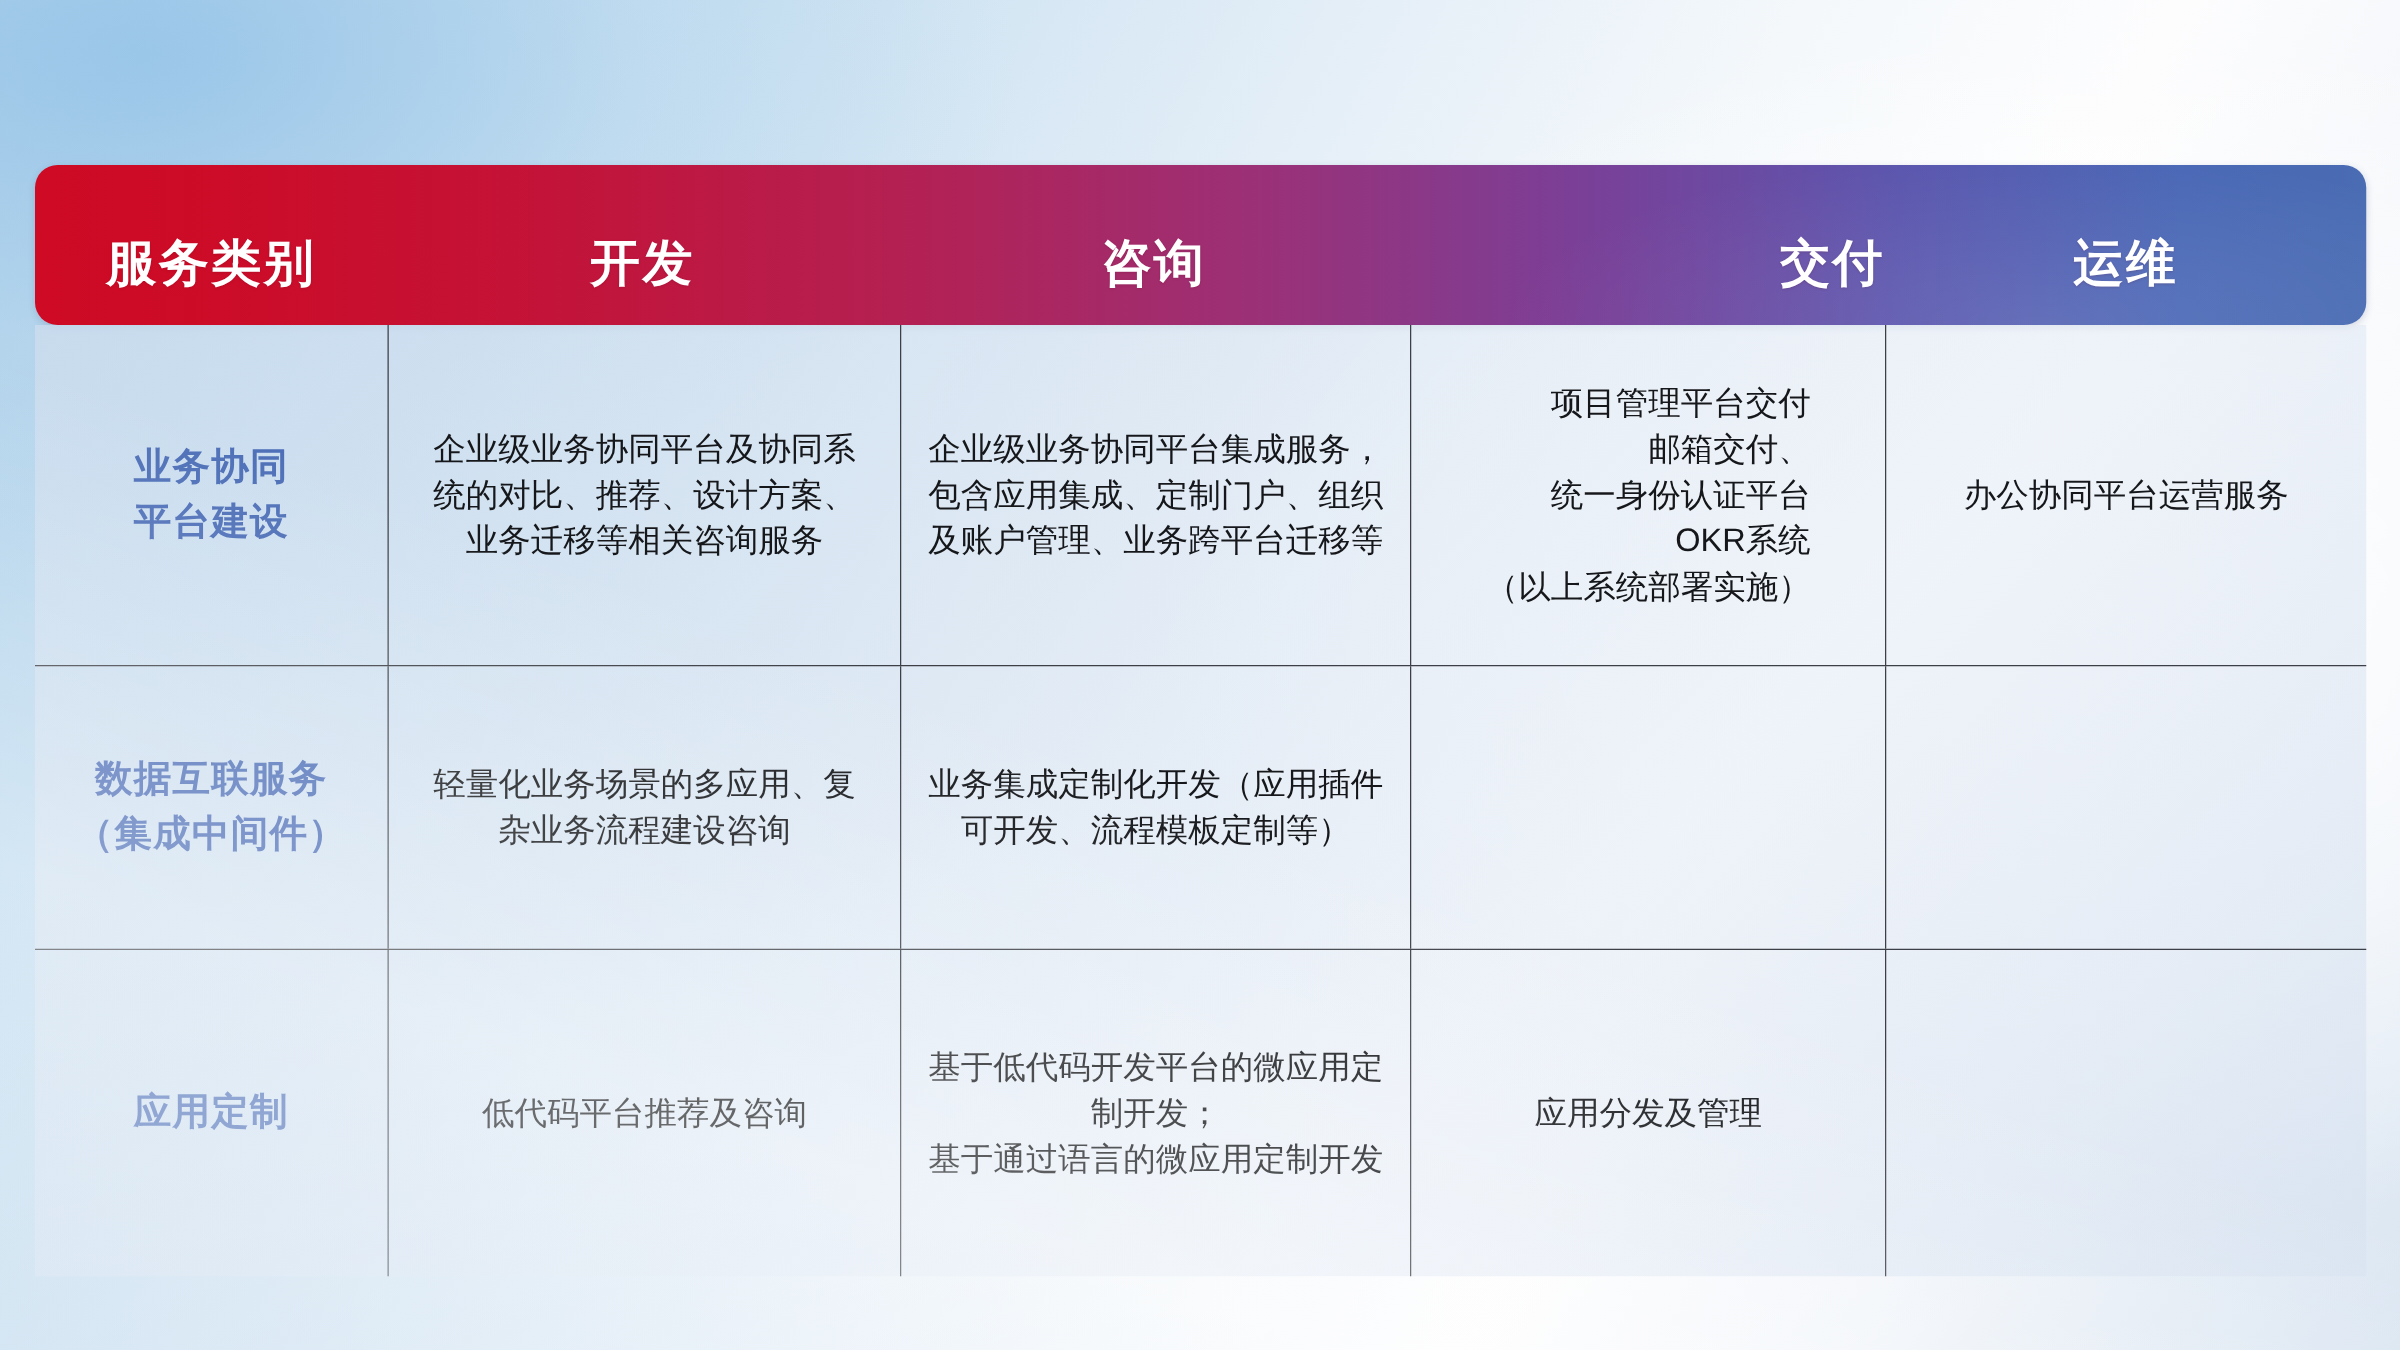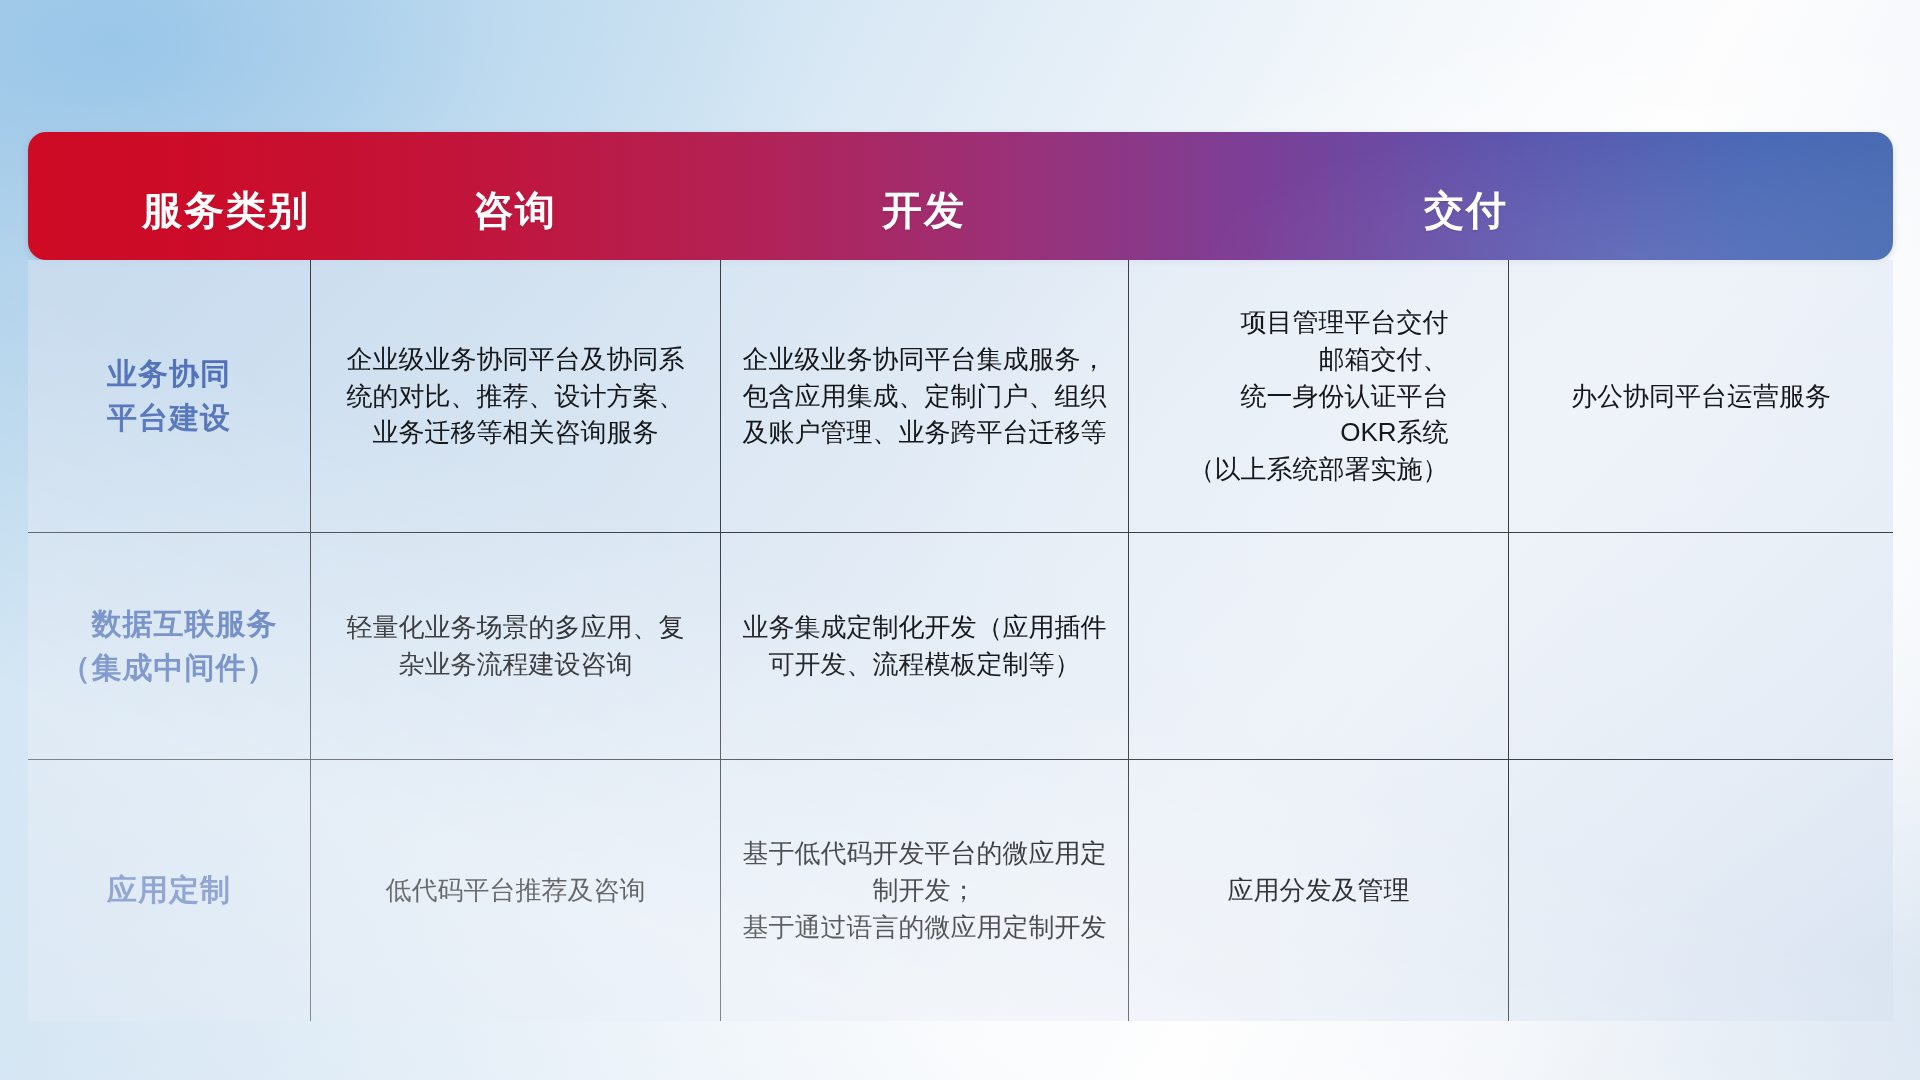--- a/index.html
+++ b/index.html
@@ -122,42 +122,43 @@
     font-weight: bold;
     font-size: 30px;
     line-height: 1.48;
     letter-spacing: 1px;
   }
 
   
   .td.sep { border-left: 1.6px solid #3c3f45; }
 
   
-  .c0 { width: 282px; text-align: right; }
+  .c0 { width: 282px; }
   .c1 { width: 410px; }
   .c2 { width: 408px; }
   .c3 { width: 380px; text-align: right; }
   .c4 { width: 385px; }
 
   .r0 { height: 272px; }
   .r1 { height: 227px; }
   .r2 { height: 262px; }
 </style>
 </head>
 <body>
 
 <div id="page">
 
   <div class="table-wrap">
 
     <div class="thead">
       <div class="th c0">服务类别</div>
+      <div class="th c2">开发</div>
       <div class="th c1">咨询</div>
-      <div class="th c2">开发</div>
       <div class="th c3">交付</div>
+      <div class="th c4">运维</div>
     </div>
 
     <div class="tbody">
 
       <div class="trow r0">
         <div class="td cat c0">业务协同
 平台建设</div>
         <div class="td sep c1">企业级业务协同平台及协同系
 统的对比、推荐、设计方案、
 业务迁移等相关咨询服务</div>

